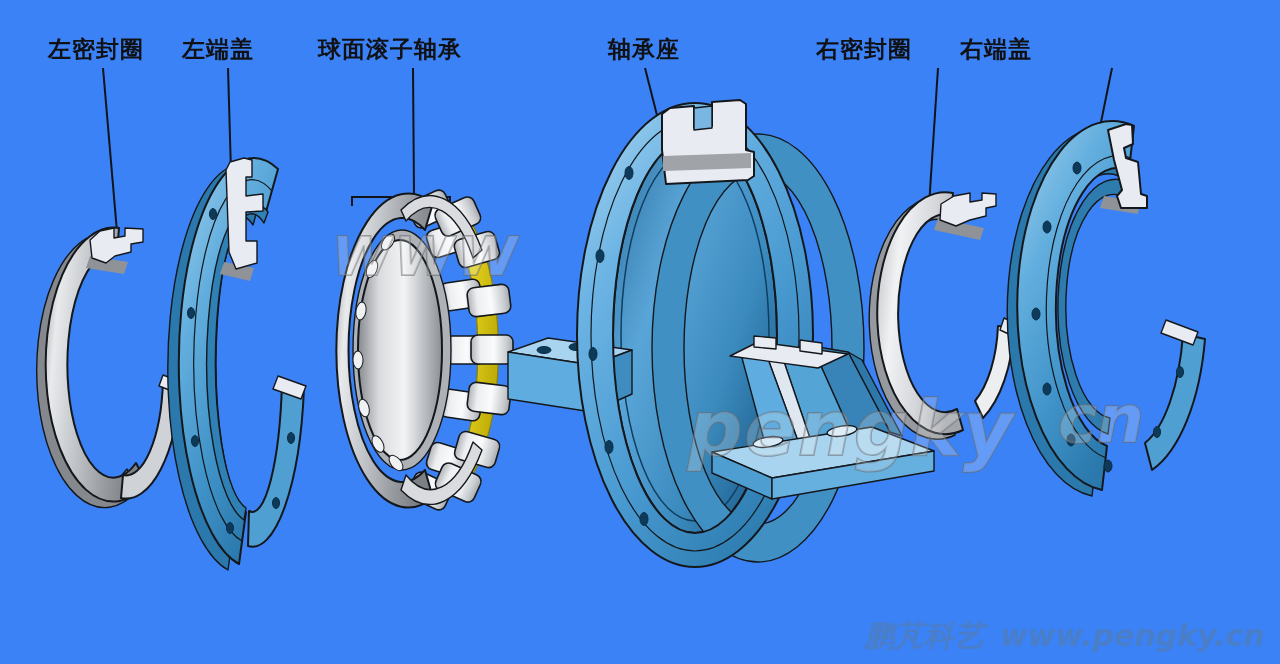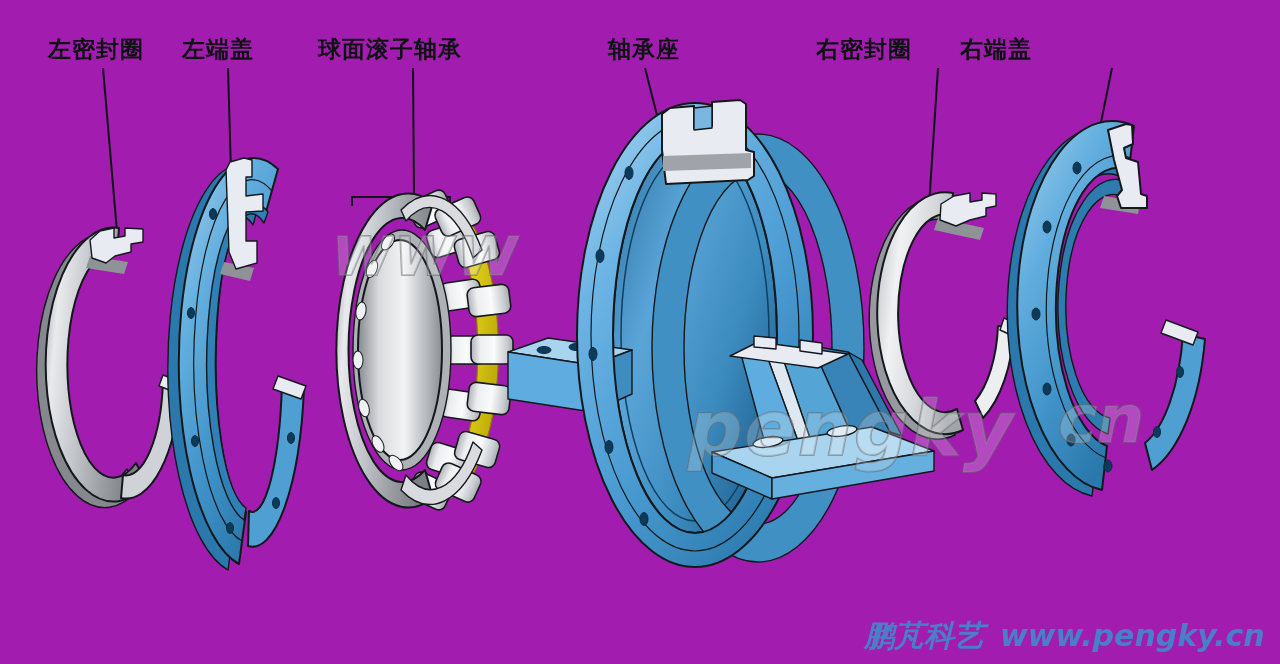--- a/index.html
+++ b/index.html
@@ -1,16 +1,16 @@
 <!DOCTYPE html>
 <html><head>
 <meta charset="utf-8">
 <style>
   html,body{margin:0;padding:0;background:#ffffff;}
-  .stage{position:relative;width:1280px;height:664px;background:#a21caf;overflow:hidden;
+  .stage{position:relative;width:1280px;height:664px;background:#3b82f6;overflow:hidden;
          font-family:"DejaVu Sans","Liberation Sans",sans-serif;}
   svg{position:absolute;left:0;top:0;}
   .part-label{font-size:23px;font-weight:bold;fill:#101114;letter-spacing:1px;}
   .leader{stroke:#111418;stroke-width:2;fill:none;}
   .ol{stroke:#14181c;stroke-width:2;stroke-linejoin:round;}
   .ol1{stroke:#14181c;stroke-width:1.4;stroke-linejoin:round;}
   .thin{stroke:#14181c;stroke-width:1.2;fill:none;}
   .hole{fill:#0e3a5a;stroke:#0a2c46;stroke-width:1;}
   .cut{fill:#e9ebf2;}
   .wm{font-weight:bold;font-style:italic;fill:rgba(250,250,250,0.38);

